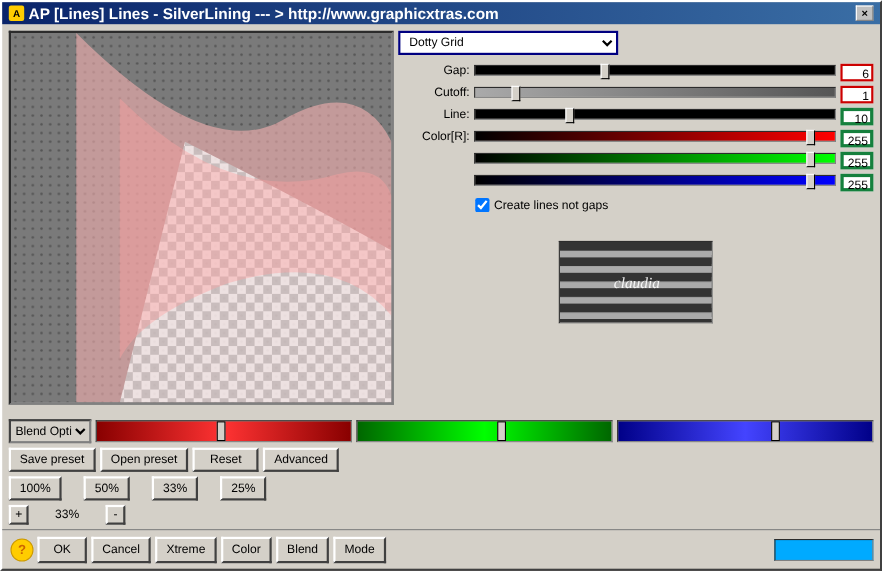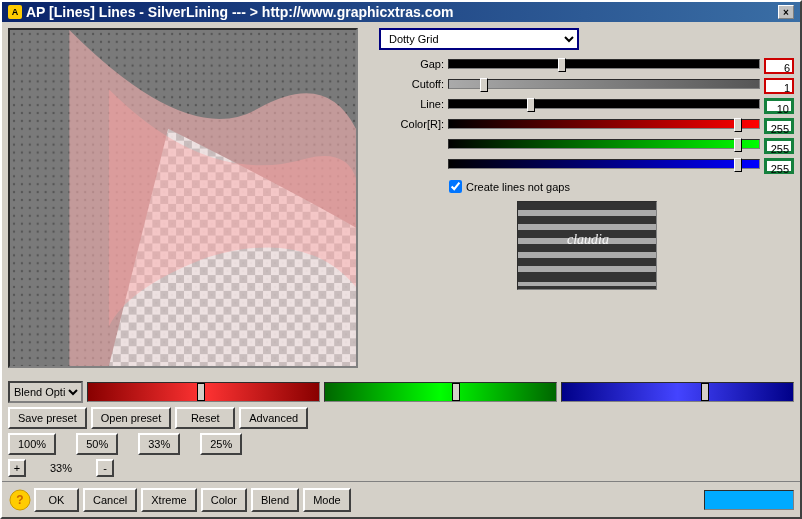--- a/index.html
+++ b/index.html
@@ -64,21 +64,21 @@
       justify-content: center;
       cursor: pointer;
       font-size: 10px;
       font-weight: bold;
       color: #000;
     }
     .content-area {
       display: flex;
       flex: 1;
       padding: 6px;
-      gap: 21px;
+      gap: 4px;
     }
     .preview-panel {
       width: 350px;
       height: 340px;
       border: 2px inset #808080;
       background: #8a8a8a;
       flex-shrink: 0;
       position: relative;
       overflow: hidden;
     }
@@ -299,22 +299,22 @@
       border: 1px inset #808080;
     }
     
     .preview-svg {
       width: 100%;
       height: 100%;
     }
     
     .thumb-preview {
       width: 140px;
-      height: 89px;
-      margin: 4px auto;
+      height: 75px;
+      margin: 22px auto;
       background: repeating-linear-gradient(
         to bottom,
         #333 0px, #333 8px,
         #aaa 8px, #aaa 12px
       );
       border: 1px inset #808080;
       display: flex;
       align-items: center;
       justify-content: center;
       position: relative;

